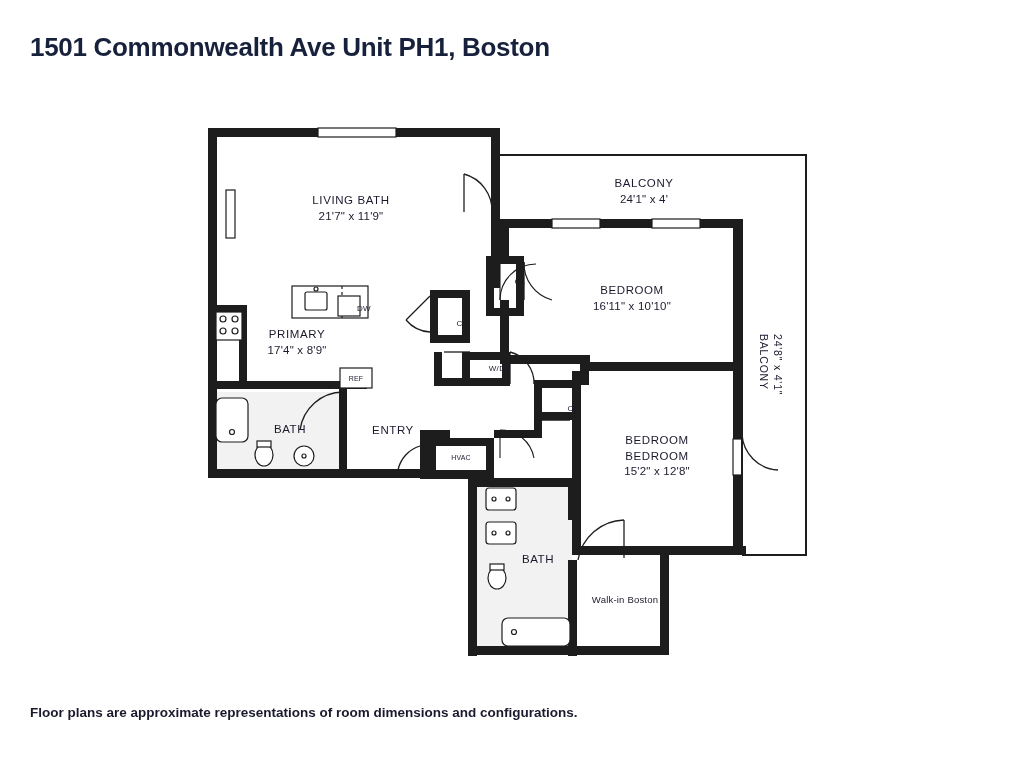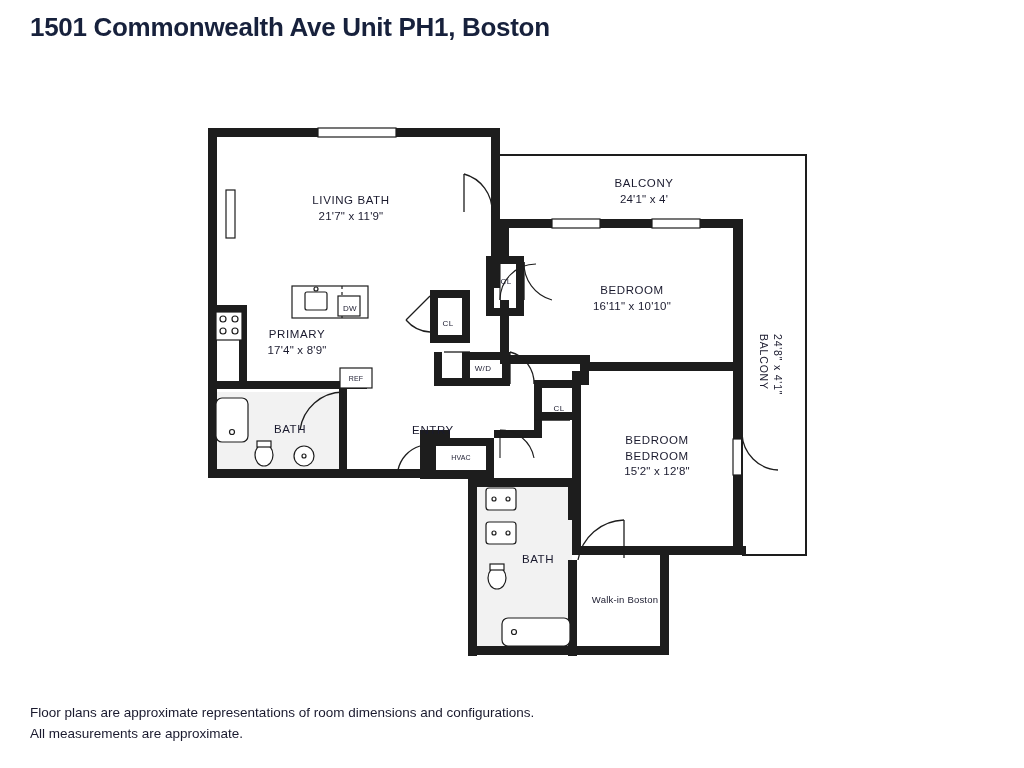--- a/index.html
+++ b/index.html
@@ -11,34 +11,35 @@
     width: 1024px;
     height: 768px;
     position: relative;
     font-family: "Liberation Sans", sans-serif;
     color: #1a1a2e;
     overflow: hidden;
   }
   #title {
     position: absolute;
     left: 30px;
-    top: 12px;
+    top: 32px;
     font-size: 26px;
     font-weight: bold;
     letter-spacing: -0.3px;
     color: #17213c;
     white-space: nowrap;
   }
   #disclaimer {
     position: absolute;
     left: 30px;
     top: 703px;
     font-size: 13.5px;
     line-height: 1.55;
     color: #1a1a2e;
+    font-weight: bold;
   }
   #plan {
     position: absolute;
     left: 0;
     top: 0;
     width: 1024px;
     height: 768px;
   }
   .room-label {
     position: absolute;
@@ -53,20 +54,21 @@
   .room-label .dim {
     letter-spacing: 0.2px;
   }
   .small-label {
     position: absolute;
     font-size: 8px;
     letter-spacing: 0.3px;
     color: #1a1a2e;
     white-space: nowrap;
     transform: translate(-50%, -50%);
+    margin-left: 14px;
   }
   .tiny-label {
     position: absolute;
     font-size: 7px;
     letter-spacing: 0.2px;
     color: #1a1a2e;
     white-space: nowrap;
     transform: translate(-50%, -50%);
   }
   .vert-label {
@@ -300,21 +302,21 @@
 </div>
 
 <div class="room-label" style="left:290px; top:422px;">
   <div>BATH</div>
 </div>
 
 <div class="room-label" style="left:538px; top:552px;">
   <div>BATH</div>
 </div>
 
-<div class="room-label" style="left:393px; top:423px;margin-left:40px;">
+<div class="room-label" style="left:393px; top:423px;">
   <div>ENTRY</div>
 </div>
 
 <div class="wic-label" style="left:625px; top:594px;">
   <span>Walk-in Boston</span>
 </div>
 
 <div class="vert-label" style="left:770px; top:334px;">
   <span>BALCONY</span>
 </div>
@@ -339,14 +341,13 @@
 </div>
 <div class="tiny-label" style="left:356px; top:378px;">
   <span>REF</span>
 </div>
 <div class="tiny-label" style="left:461px; top:457px;">
   <span>HVAC</span>
 </div>
 
 <div id="disclaimer">
   <div>Floor plans are approximate representations of room dimensions and configurations.</div>
-  <div>All measurements are approximate.</div>
 </div>
 
 </body></html>

